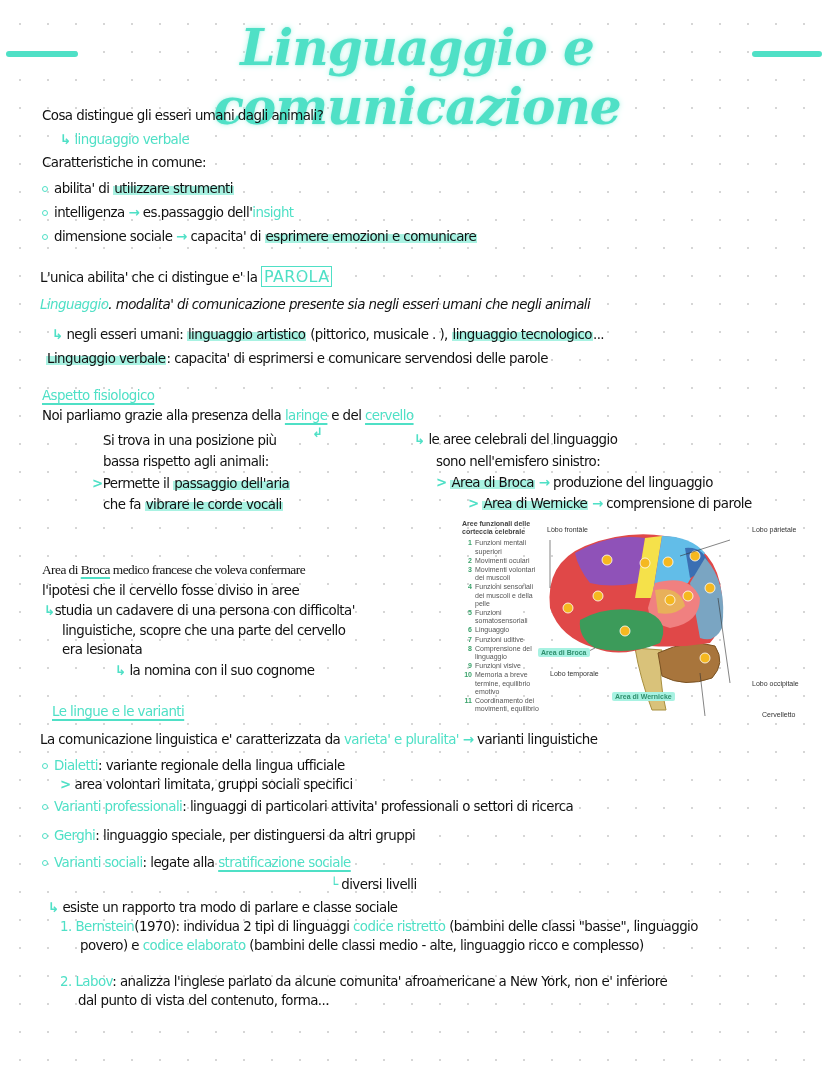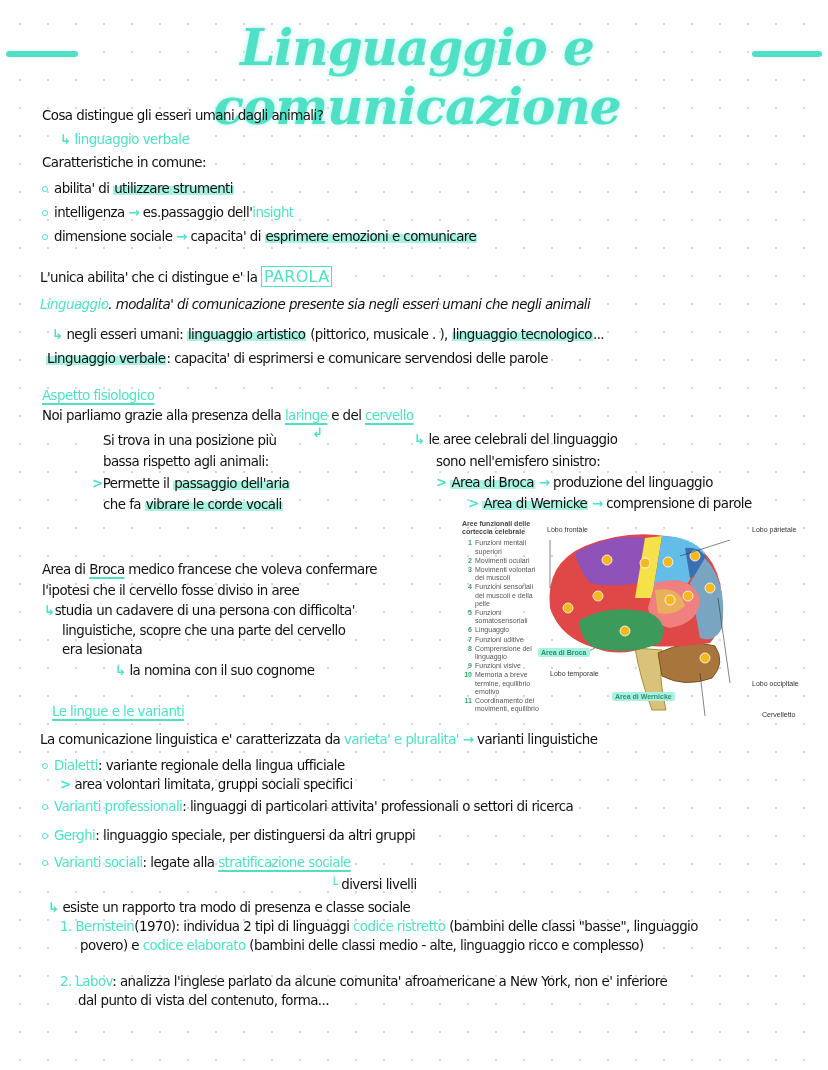--- a/index.html
+++ b/index.html
@@ -109,21 +109,21 @@
   <span class="arrow">&gt;</span>
   <span class="hl">Area di Broca</span>
   <span class="arrow">→</span><span> produzione del linguaggio</span>
 </div>
 <div class="abs line" style="left:436px;top:495px;margin-left:32px;">
   <span class="arrow">&gt;</span>
   <span class="hl">Area di Wernicke</span>
   <span class="arrow">→</span><span> comprensione di parole</span>
 </div>
 
-<div class="abs line" style="left:42px;top:561px;">
+<div class="abs line" style="left:42px;top:561px;font-family:Liberation Serif, serif;">
   <span>Area di </span><span class="ul">Broca</span><span> medico francese che voleva confermare</span>
 </div>
 <div class="abs line" style="left:42px;top:582px;">l'ipotesi che il cervello fosse diviso in aree</div>
 <div class="abs line" style="left:44px;top:602px;">
   <span class="hook">↳</span><span>studia un cadavere di una persona con difficolta'</span>
 </div>
 <div class="abs line" style="left:62px;top:622px;">linguistiche, scopre che una parte del cervello</div>
 <div class="abs line" style="left:62px;top:641px;">era lesionata</div>
 <div class="abs line" style="left:115px;top:662px;">
   <span class="hook">↳</span>
@@ -255,21 +255,21 @@
 </div>
 <div class="abs line" style="left:42px;top:854px;">
   <span class="dot"></span><span class="teal">Varianti sociali</span><span>: legate alla </span><span class="teal ul">stratificazione sociale</span>
 </div>
 <div class="abs line" style="left:330px;top:876px;">
   <span class="hook">└</span>
   <span>diversi livelli</span>
 </div>
 <div class="abs line" style="left:48px;top:899px;">
   <span class="hook">↳</span>
-  <span>esiste un rapporto tra modo di presenza e classe sociale</span>
+  <span>esiste un rapporto tra modo di parlare e classe sociale</span>
 </div>
 <div class="abs line" style="left:60px;top:918px;">
   <span class="teal">1.</span> <span class="teal">Bernstein</span><span>(1970): individua 2 tipi di linguaggi </span><span class="teal">codice ristretto</span><span> (bambini delle classi "basse", linguaggio</span>
 </div>
 <div class="abs line" style="left:80px;top:937px;">
   <span>povero) e </span><span class="teal">codice elaborato</span><span> (bambini delle classi medio - alte, linguaggio ricco e complesso)</span>
 </div>
 <div class="abs line" style="left:60px;top:973px;">
   <span class="teal">2.</span> <span class="teal">Labov</span><span>: analizza l'inglese parlato da alcune comunita' afroamericane a New York, non e' inferiore</span>
 </div>

